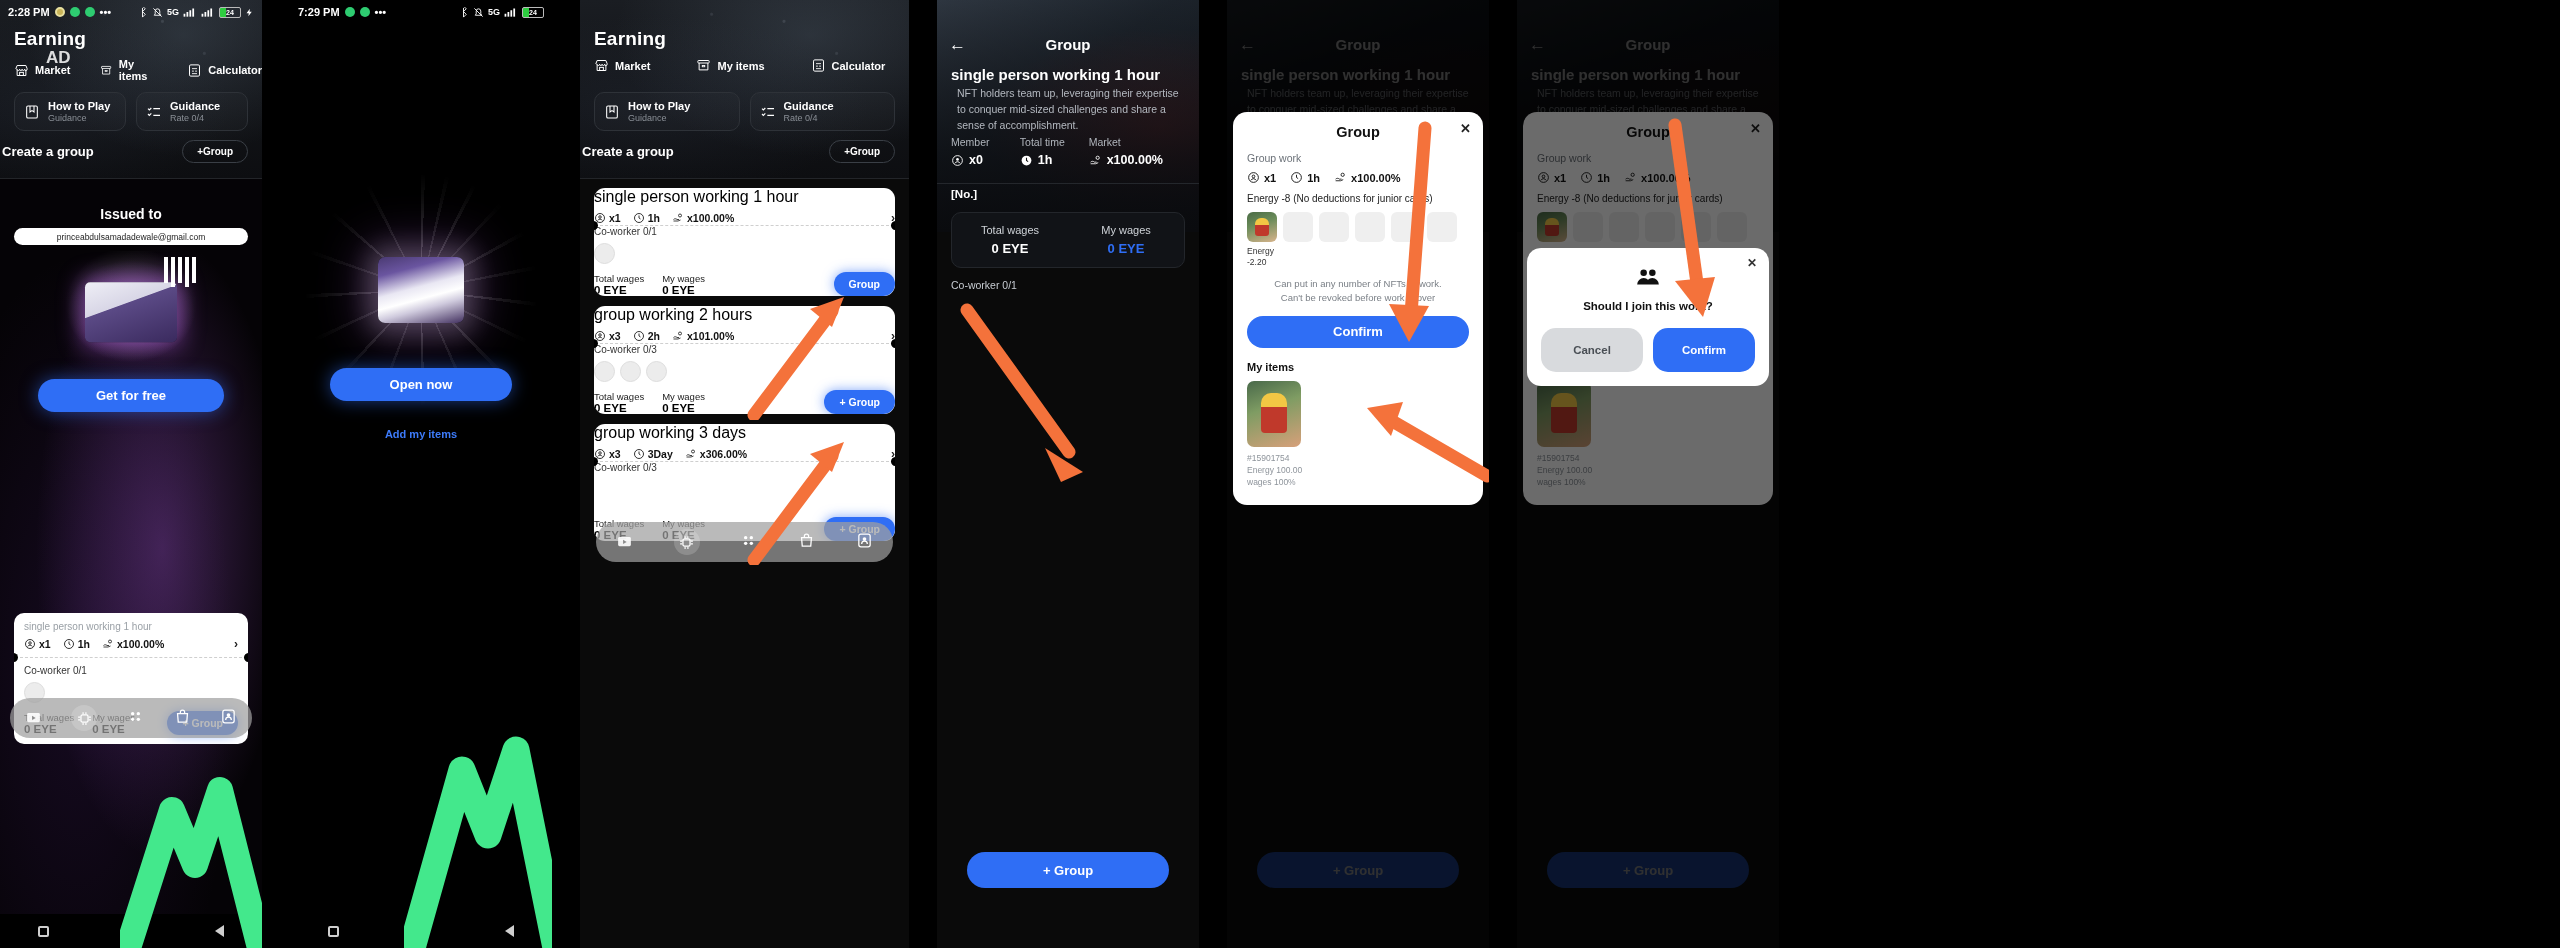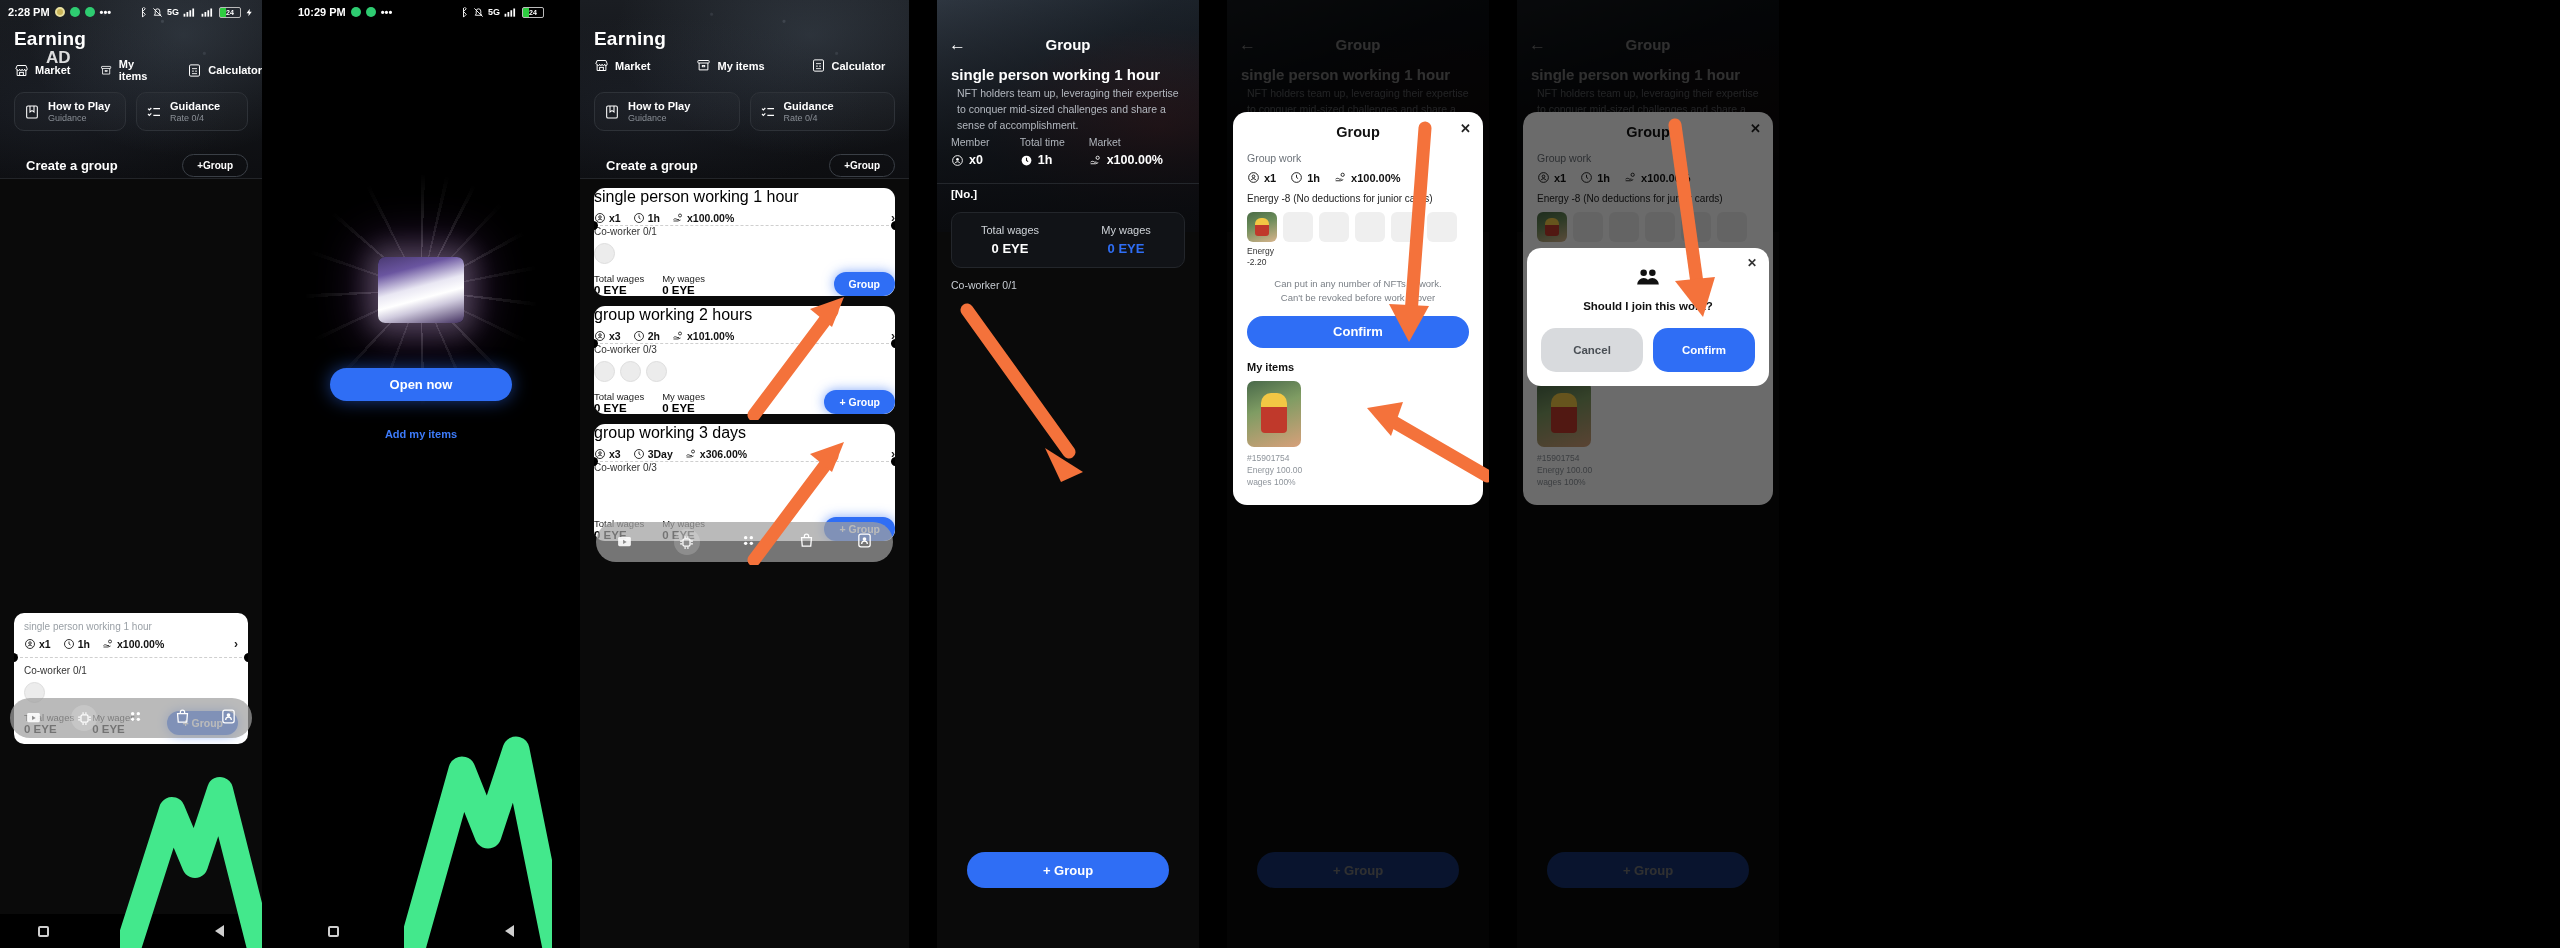--- a/index.html
+++ b/index.html
@@ -61,22 +61,22 @@
   .cardrow { position:absolute; left:14px; right:14px; top:92px; display:flex; gap:10px; z-index:5;align-items:flex-end;}
   .ocard {
     flex:1; border:1px solid #2e3238; border-radius:10px; padding:7px 9px;
     display:flex; align-items:center; gap:8px; background:rgba(255,255,255,.02);
   }
   .ocard svg { width:16px; height:16px; flex:0 0 auto;}
   .ocard .t { color:#fff; font-size:11px; font-weight:bold; line-height:1.15;}
   .ocard .s { color:#8a8f96; font-size:9px; line-height:1.2;}
 
   .sectionrow {
-    position:absolute; left:26px; right:14px; top:140px; z-index:5;
-    display:flex; align-items:center; justify-content:space-between;margin-top:14px;
+    position:absolute; left:2px; right:14px; top:140px; z-index:5;
+    display:flex; align-items:center; justify-content:space-between;
   }
   .sectionrow .lbl { color:#fff; font-size:13px; font-weight:bold;}
   .pillbtn { border:1px solid #3a3f46; border-radius:20px; color:#fff; font-size:10px; font-weight:bold; padding:5px 14px; background:transparent;}
 
   .divider { position:absolute; left:0; right:0; top:178px; height:1px; background:#232529; z-index:6;}
 
   
   .adoverlay { position:absolute; left:0; right:0; top:179px; bottom:0; background:#000; z-index:10; overflow:hidden;}
   .ad-bg {
     position:absolute; inset:0;
@@ -352,20 +352,36 @@
           </div>
         </div>
       </div>
 
       <div class="sectionrow">
         <div class="lbl">Create a group</div>
         <div class="pillbtn">+Group</div>
       </div>
       <div class="divider"></div>
 
+      <div class="adoverlay">
+        <div class="ad-bg"></div>
+        <div class="issued">Issued to</div>
+        <div class="emailpill">princeabdulsamadadewale@gmail.com</div>
+        <div class="nftart">
+          <div class="nftbox"></div>
+          <div class="barcode">
+              <i></i>
+              <i></i>
+              <i></i>
+              <i></i>
+              <i></i>
+            </div>
+        </div>
+        <div class="cta">Get for free</div>
+      </div>
 
       <div class="sheet" style="top:613px;">
         <div class="hdr">
           <div class="title">single person working 1 hour</div>
           <div class="metarow">
             <div class="meta">
               <svg viewBox="0 0 24 24">
                   <circle cx="12" cy="12" r="9" fill="none" stroke="#111" stroke-width="1.7"></circle>
                   <circle cx="12" cy="10" r="2.5" fill="none" stroke="#111" stroke-width="1.7"></circle>
                   <path d="M7.5 17a5 5 0 0 1 9 0" fill="none" stroke="#111" stroke-width="1.7"></path>
@@ -444,21 +460,21 @@
       <svg class="arrow" style="left:120px; top:770px; width:150px; height:178px;" viewBox="0 0 150 178">
         <path d="M8 178 L52 40 L75 95 L100 20 L140 178" fill="none" stroke="#43e88c" stroke-width="26" stroke-linejoin="round" stroke-linecap="round"></path>
       </svg>
     </div>
   </div>
 
   <div class="panel p2">
     <div class="screen" style="background:#000;">
       <div class="statusbar">
         <div class="sb-left">
-          <span>10:29 PM</span>
+          <span>7:29 PM</span>
           <span class="dot g"></span>
           <span class="dot g"></span>
           <span>•••</span>
         </div>
         <div class="sb-right">
           <svg viewBox="0 0 24 24" width="11" height="11">
               <path d="M12 2v20l6-6-6-6 6-6-6-6" fill="none" stroke="#fff" stroke-width="2"></path>
             </svg>
           <svg viewBox="0 0 24 24" width="11" height="11">
               <path d="M5 18h14l-2-3V9a5 5 0 0 0-10 0v6z" fill="none" stroke="#fff" stroke-width="2"></path>

